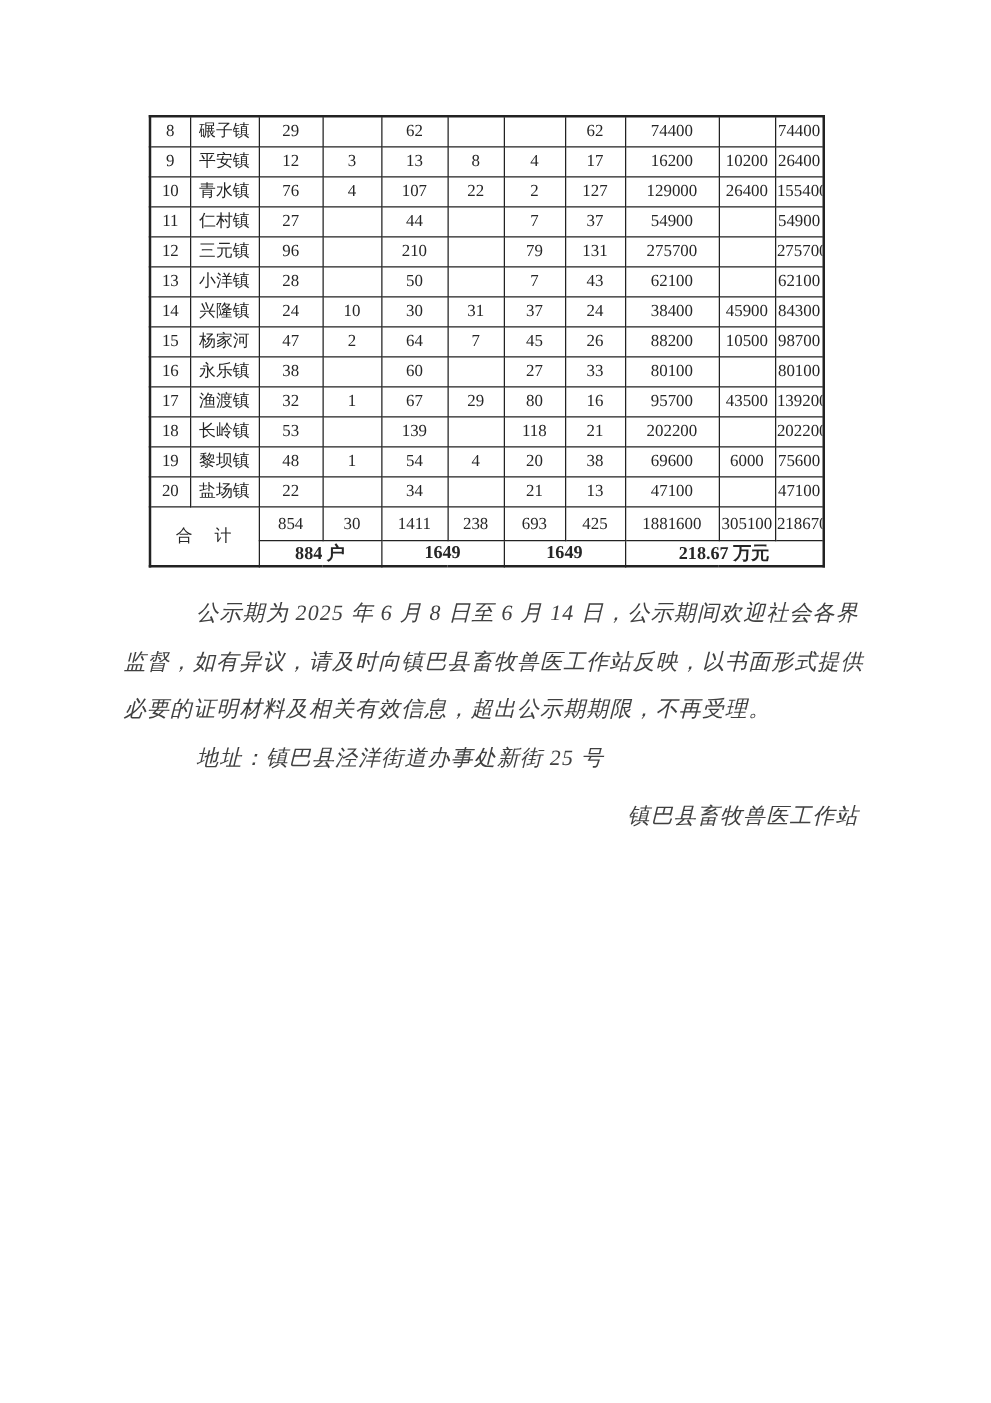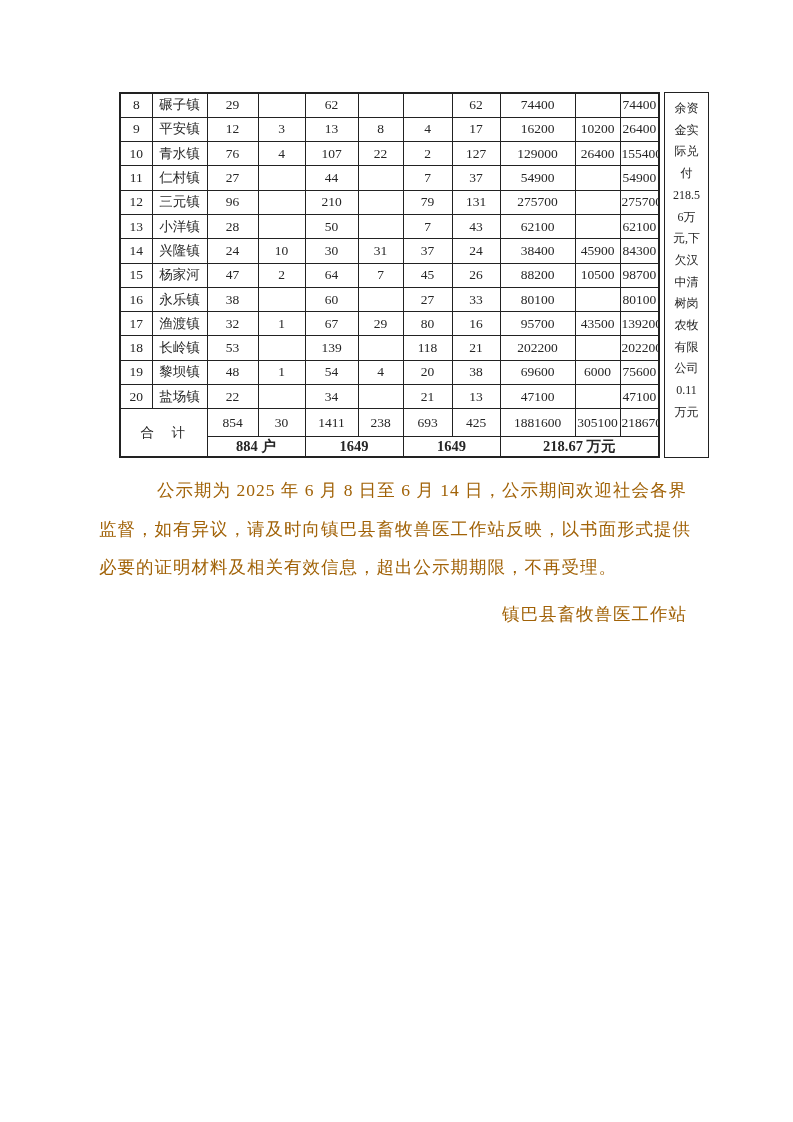--- a/index.html
+++ b/index.html
@@ -50,21 +50,22 @@
     color:#262626;
   }
 
   
   .content {
     position:absolute; left:99px; top:471px;
     width:594px;
     font-size:17.5px;
     line-height:38.5px;
     letter-spacing:1px;
-    color:#a16207;
+    color:#404040;
+    font-style:italic;
   }
   .content p { margin:0; }
   .p.indent { text-indent:58px; }
   .p.center { text-align:right; text-indent:0; }
   .p.sig  { margin-top:8px; transform:translateX(-6px); }
   .p.date { margin-top:6px; transform:translateX(-14px); }
 </style>
 </head>
 <body>
 
@@ -271,37 +272,21 @@
         </tr>
         <tr class="summary-row">
           <td colspan="2">884 户</td>
           <td colspan="2">1649</td>
           <td colspan="2">1649</td>
           <td colspan="3">218.67 万元</td>
         </tr>
       </tbody>
     </table>
 
-    <div class="note-box" id="note">
-        <div>余资</div>
-        <div>金实</div>
-        <div>际兑</div>
-        <div>付</div>
-        <div>218.5</div>
-        <div>6万</div>
-        <div>元,下</div>
-        <div>欠汉</div>
-        <div>中清</div>
-        <div>树岗</div>
-        <div>农牧</div>
-        <div>有限</div>
-        <div>公司</div>
-        <div>0.11</div>
-        <div>万元</div>
-      </div>
   </div>
 
   <div class="content">
     <p class="p indent">公示期为 2025 年 6 月 8 日至 6 月 14 日，公示期间欢迎社会各界监督，如有异议，请及时向镇巴县畜牧兽医工作站反映，以书面形式提供必要的证明材料及相关有效信息，超出公示期期限，不再受理。</p>
+    <p class="p indent">地址：镇巴县泾洋街道办事处新街 25 号</p>
     <p class="p center sig">镇巴县畜牧兽医工作站</p>
   </div>
 
 </div>
 
 </body></html>

